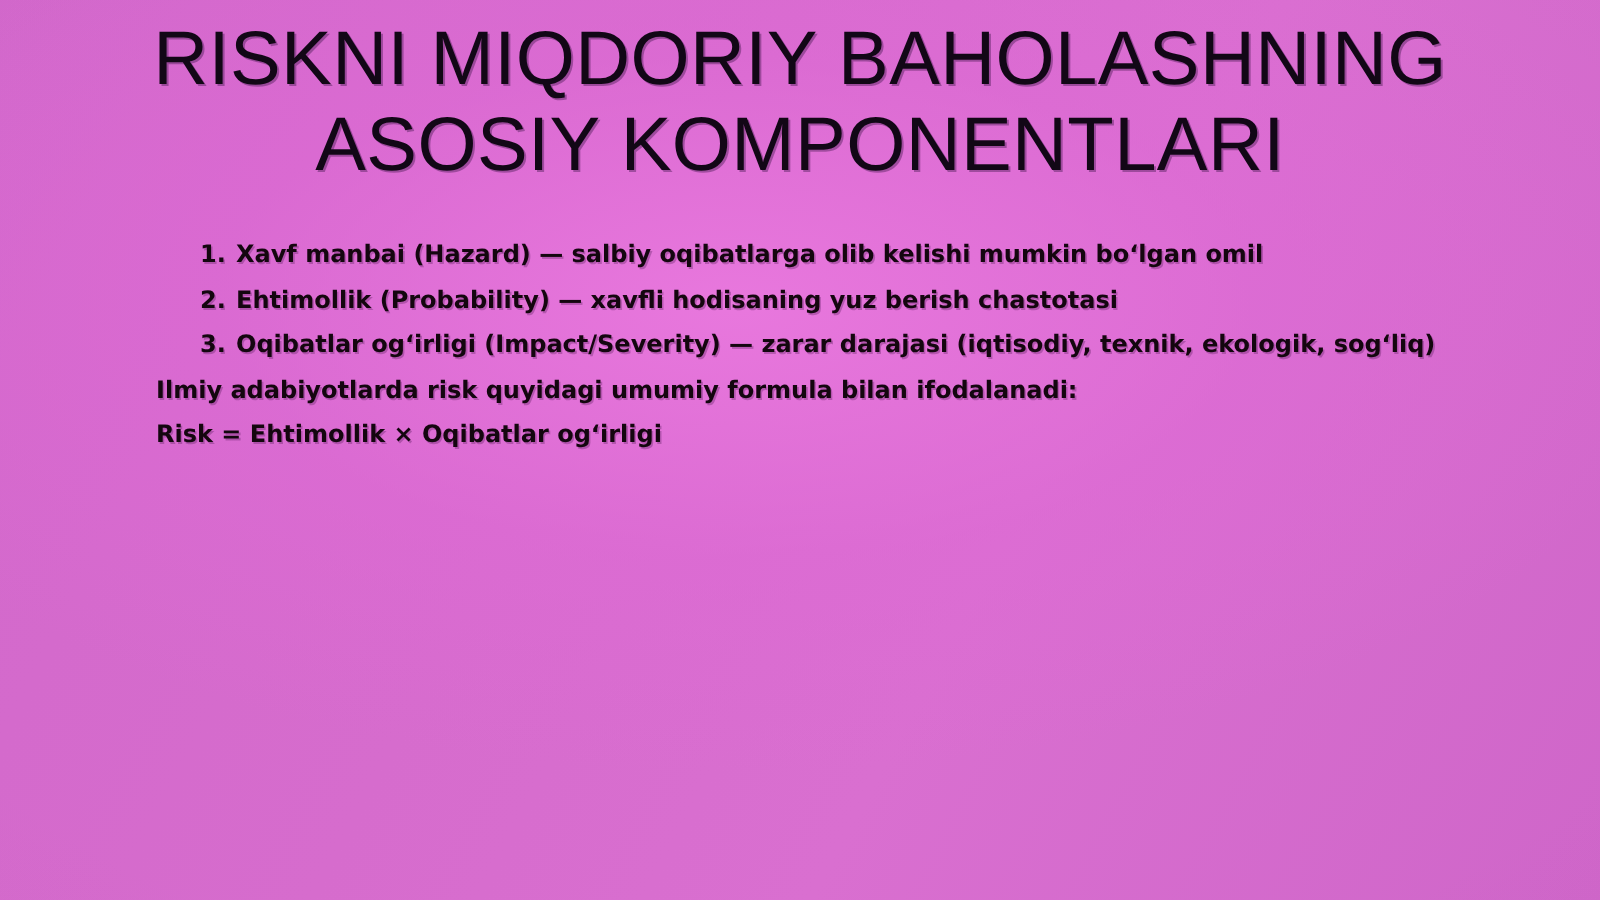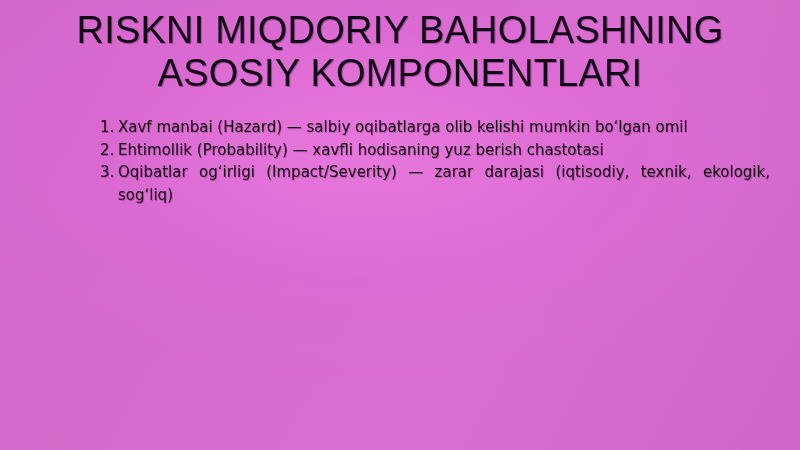--- a/index.html
+++ b/index.html
@@ -56,22 +56,22 @@
   }
 
   #body-block {
     position: absolute;
     top: 116px;
     left: 78px;
     width: 692px;
     z-index: 3;
     color: #14060f;
     font-family: "DejaVu Sans", sans-serif;
-    font-weight: normal;
-    font-size: 15px;
+    font-weight: bold;
+    font-size: 12px;
     line-height: 22.6px;
     text-shadow: 0.8px 0.8px 0 rgba(60,10,70,0.28);
   }
 
   ol.numlist {
     margin: 0;
     padding: 0;
     list-style: none;
     counter-reset: item;
   }
@@ -112,18 +112,20 @@
   <div id="title">RISKNI MIQDORIY BAHOLASHNING ASOSIY KOMPONENTLARI</div>
 
   <div id="body-block">
 
     <ol class="numlist">
       <li>Xavf manbai (Hazard) — salbiy oqibatlarga olib kelishi mumkin boʻlgan omil</li>
       <li>Ehtimollik (Probability) — xavfli hodisaning yuz berish chastotasi</li>
       <li>Oqibatlar ogʻirligi (Impact/Severity) — zarar darajasi (iqtisodiy, texnik, ekologik, sogʻliq)</li>
     </ol>
 
+    <p class="para">Ilmiy adabiyotlarda risk quyidagi umumiy formula bilan ifodalanadi:</p>
 
+    <p class="para nojust">Risk = Ehtimollik × Oqibatlar ogʻirligi</p>
 
 
   </div>
 
 </div>
 
 </body></html>

